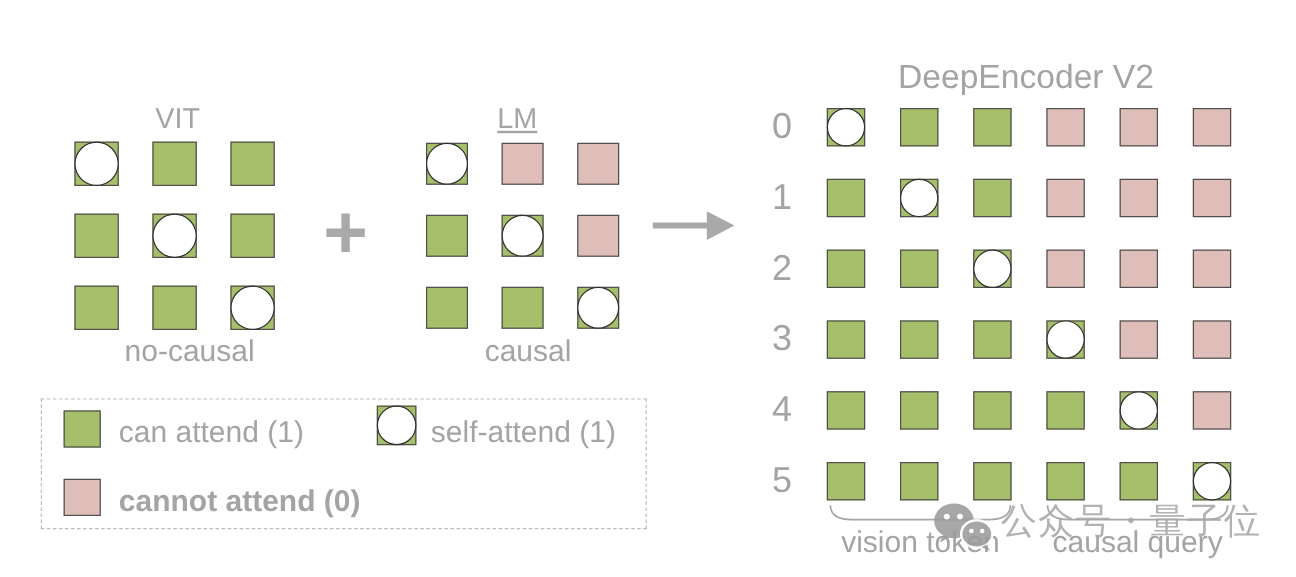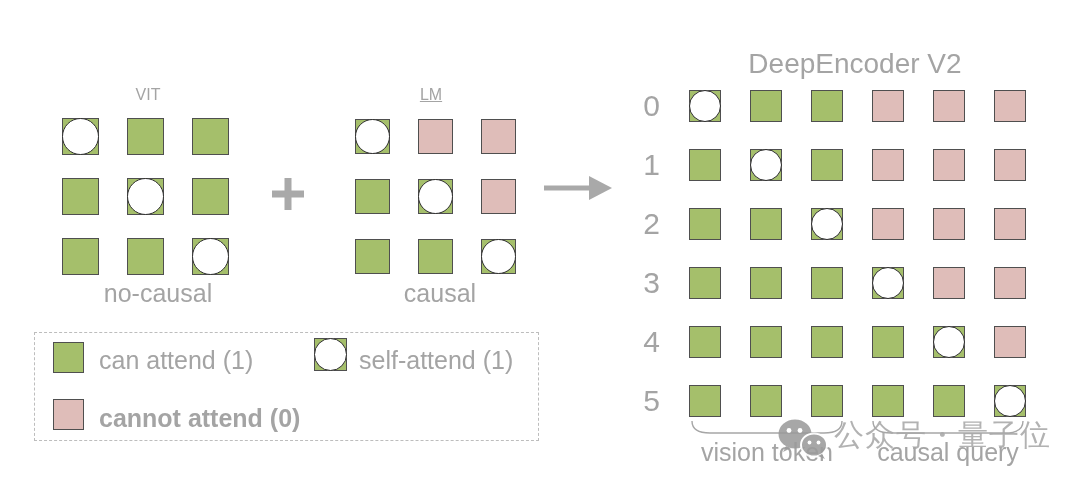--- a/index.html
+++ b/index.html
@@ -1,21 +1,21 @@
 <!DOCTYPE html>
 <html style="--can-attend-green: #a5bf6b; --cannot-attend-pink: #dfbdb9; --cell-border: #4f4f4f; --circle-border: #2e2e2e; --label-gray: #a4a4a4; --symbol-gray: #a9a9a9;"><head>
 <meta charset="utf-8">
 <style>
   html,body{margin:0;padding:0;background:#fff;}
   .canvas{
     position:relative;width:1080px;height:481px;background:#ffffff;overflow:hidden;
     font-family:"Liberation Sans","DejaVu Sans",sans-serif;color:var(--label-gray,#a4a4a4);
   }
   .txt{position:absolute;text-align:center;white-space:nowrap;color:var(--label-gray);}
-  .panel-title{font-size:16px;}
+  .panel-title{font-size:24px;}
   .panel-caption{font-size:25px;}
   .result-title{font-size:28px;}
   .group-label{font-size:25px;}
 
   
   .cell{box-sizing:border-box;position:relative;border:1.5px solid var(--cell-border,#4f4f4f);}
   .cell.green,.cell.self{background:var(--can-attend-green,#a5bf6b);}
   .cell.pink{background:var(--cannot-attend-pink,#dfbdb9);}
   .circle{position:absolute;inset:-1px;background:#fff;border:1.6px solid var(--circle-border,#2e2e2e);border-radius:50%;}
 

